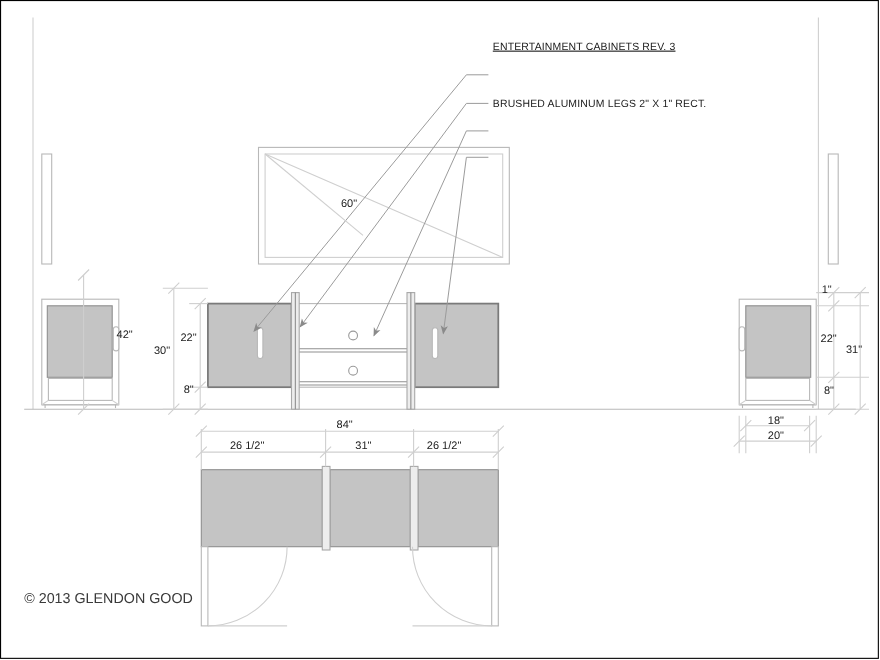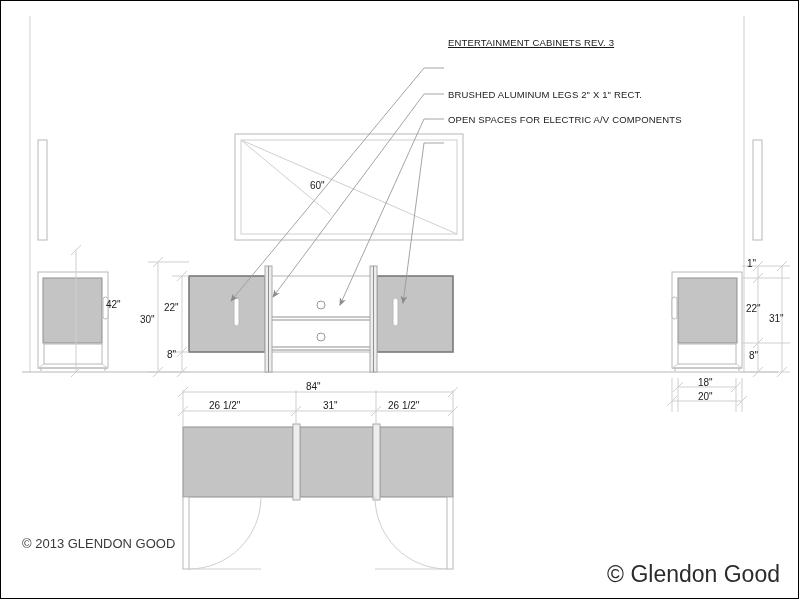--- a/index.html
+++ b/index.html
@@ -236,21 +236,20 @@
 
       <path class="ln-lead" d="M444,143 L424,143 L403,303" marker-end="url(#arw)"></path>
 
       <path class="ln-f" d="M241,140 L330,214"></path>
     </g>
   </svg>
 
   <div class="note title" style="left:448px; top:37px;">ENTERTAINMENT CABINETS REV. 3</div>
 
   <div class="note" style="left:448px; top:89px;">BRUSHED ALUMINUM LEGS  2" X 1"  RECT.</div>
-  <div class="note" style="left:448px; top:114px;">OPEN SPACES FOR ELECTRIC A/V COMPONENTS</div>
 
   <div class="dimtxt" style="left:310px; top:180px;">60"</div>
 
   <div class="dimtxt" style="left:106px; top:299px;">42"</div>
   <div class="dimtxt" style="left:140px; top:314px;">30"</div>
   <div class="dimtxt" style="left:164px; top:302px;">22"</div>
   <div class="dimtxt" style="left:167px; top:349px;">8"</div>
 
   <div class="dimtxt" style="left:747px; top:258px;">1"</div>
   <div class="dimtxt" style="left:746px; top:303px;">22"</div>
@@ -259,15 +258,14 @@
 
   <div class="dimtxt" style="left:698px; top:377px;">18"</div>
   <div class="dimtxt" style="left:698px; top:391px;">20"</div>
 
   <div class="dimtxt" style="left:306px; top:381px;">84"</div>
   <div class="dimtxt" style="left:209px; top:400px;">26 1/2"</div>
   <div class="dimtxt" style="left:323px; top:400px;">31"</div>
   <div class="dimtxt" style="left:388px; top:400px;">26 1/2"</div>
 
   <div class="footer-left">© 2013 GLENDON GOOD</div>
-  <div class="watermark">© Glendon Good</div>
 
 </div>
 
 </body></html>

